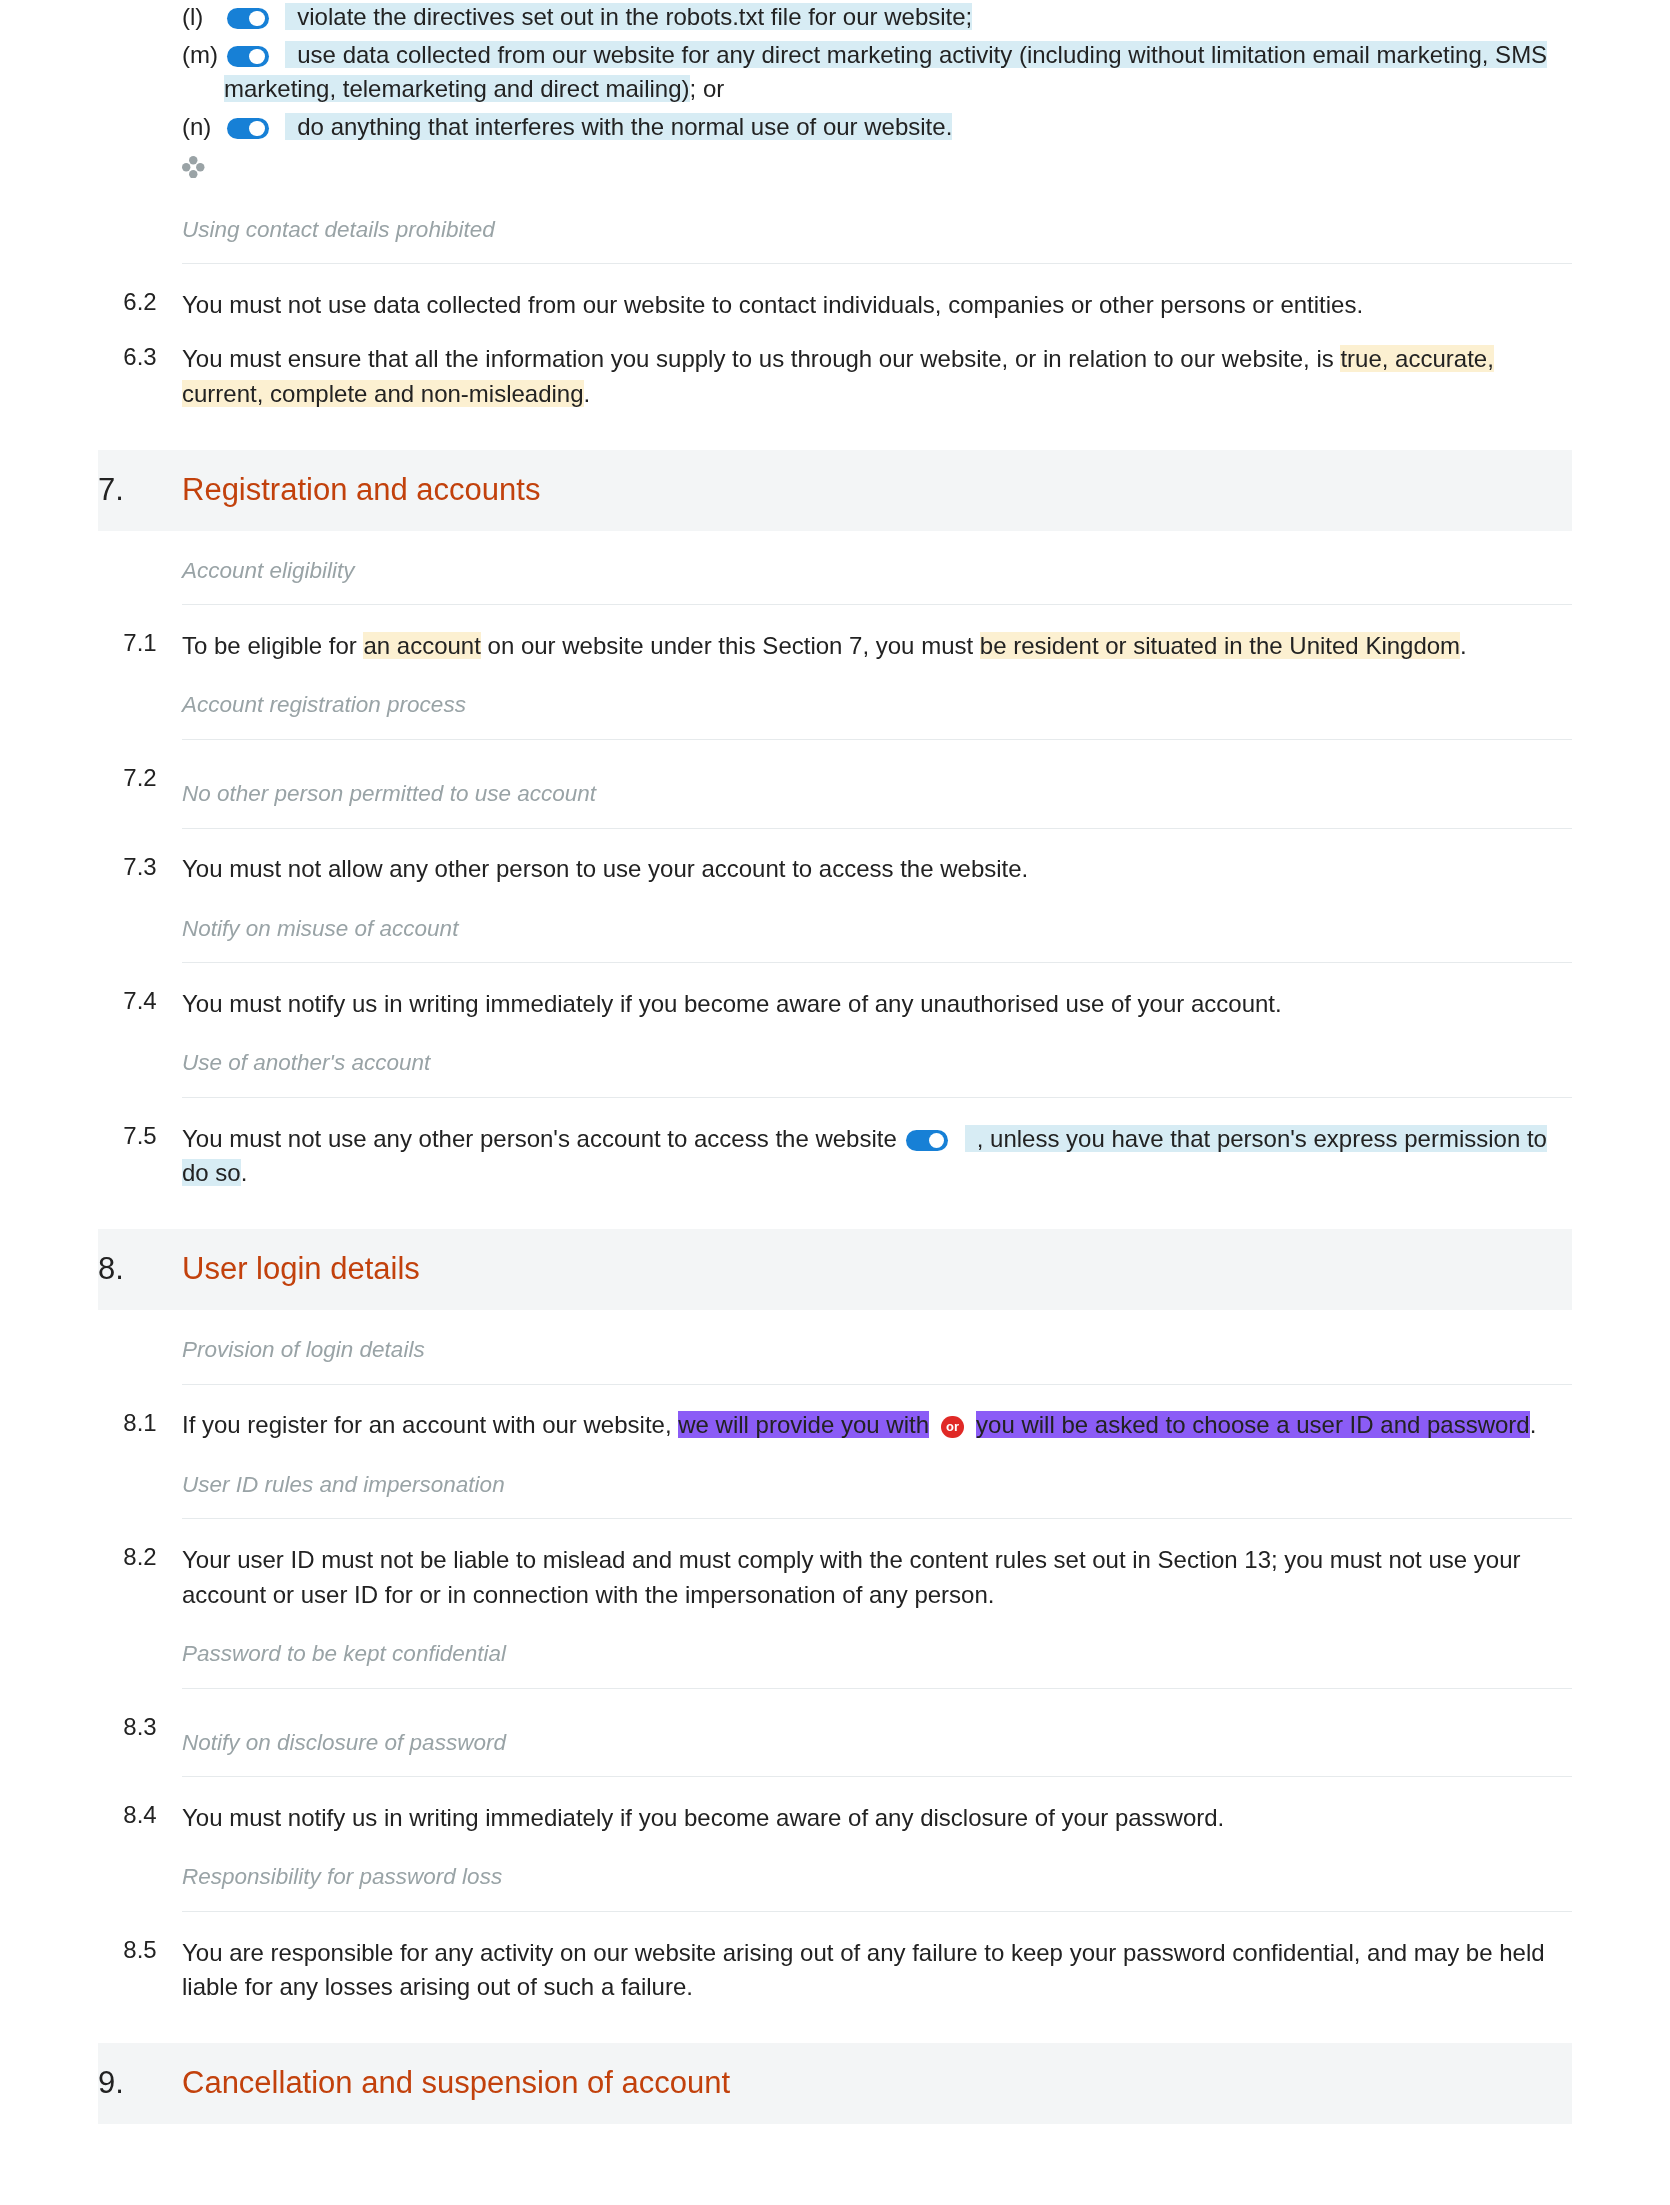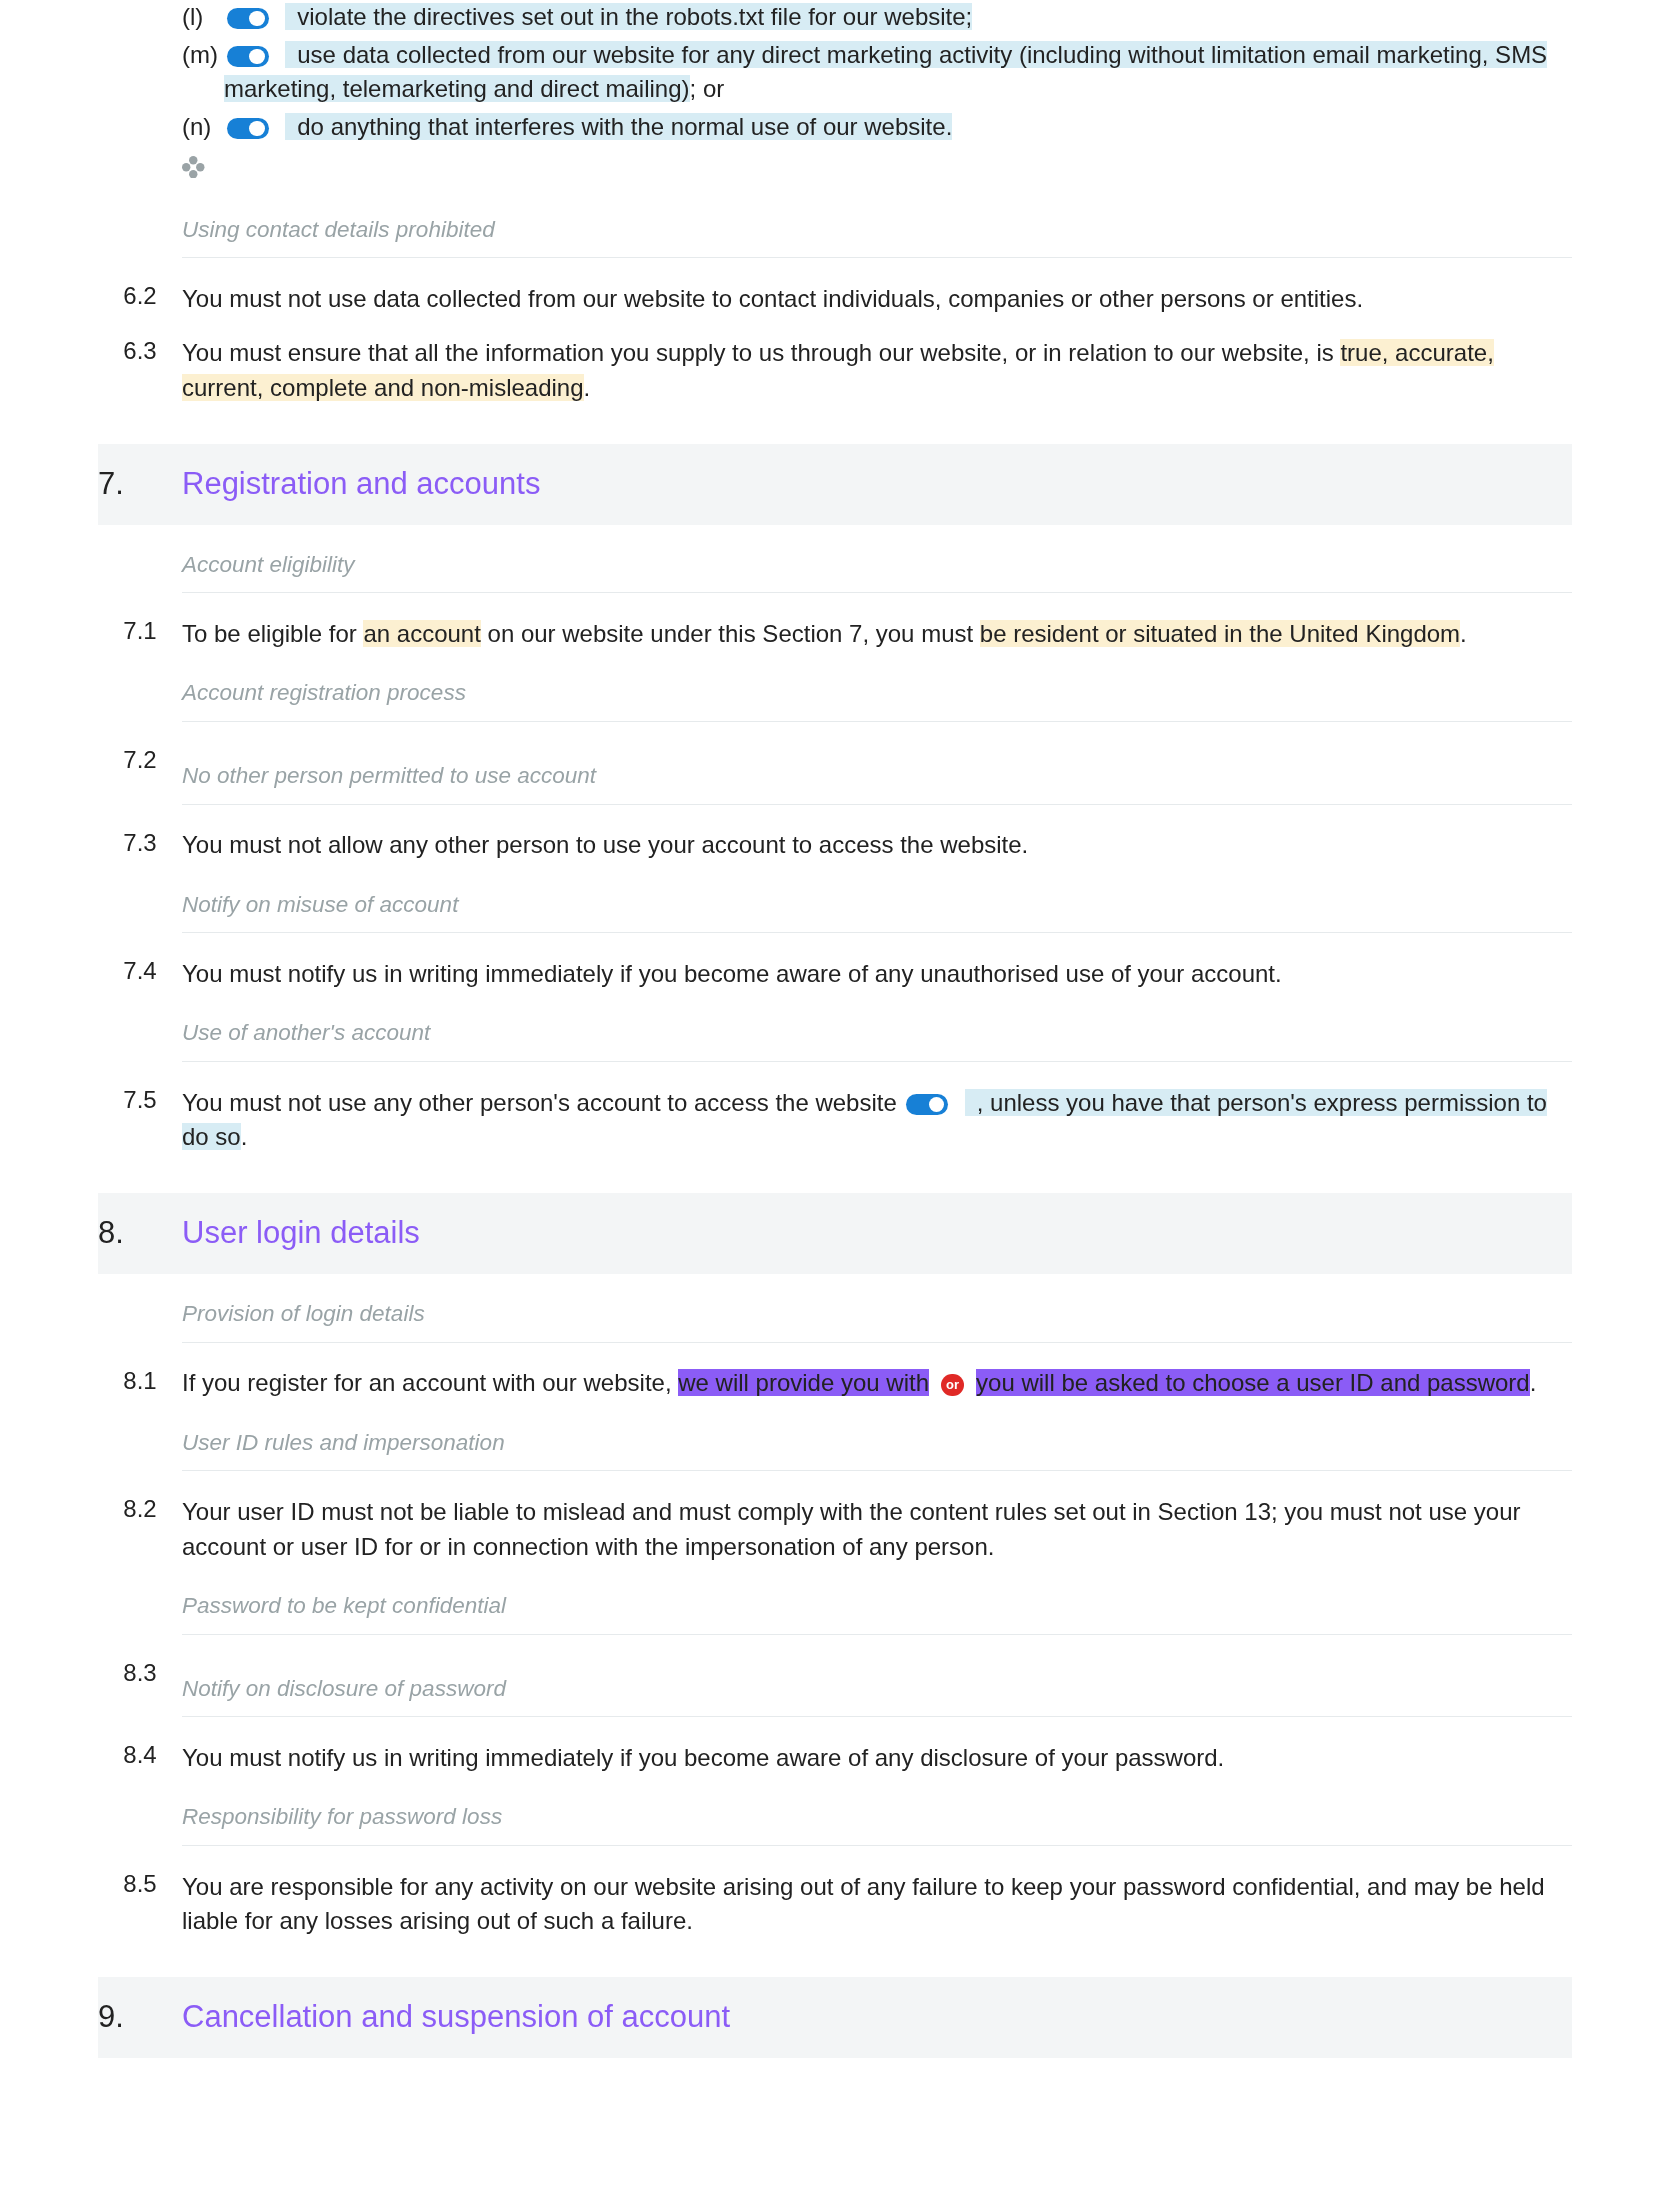--- a/index.html
+++ b/index.html
@@ -9,25 +9,25 @@
   .num{width:84px;flex-shrink:0;text-align:center;}
   .body{flex:1;}
   .subrow{display:flex;align-items:flex-start;margin:0 0 2.8px 0;}
   .letter{width:42px;flex-shrink:0;}
   .subbody{flex:1;}
   .hl-blue{background:#d7ecf4;padding-left:12px;}
   .hl-yellow{background:#fcf0d1;}
   .hl-pink{background:#8b5cf6;}
   .toggle{display:inline-block;vertical-align:middle;width:42px;height:21px;border-radius:10.5px;background:#1780d6;position:relative;margin:0 9.8px 0 2.8px;}
   .toggle::after{content:"";position:absolute;width:15.4px;height:15.4px;border-radius:50%;background:#fff;top:2.8px;right:4.2px;}
-  .hint{color:#99a3a6;font-style:italic;font-size:22.5px;border-bottom:0.7px solid #e6eaec;padding:17px 0 11px 0;margin:0 0 12.6px 0;}
+  .hint{color:#99a3a6;font-style:italic;font-size:22.5px;border-bottom:0.7px solid #e6eaec;padding:17px 0 17px 0;margin:0 0 12.6px 0;}
   .body > .hint{margin-left:0;}
   .sectionhead{background:#f3f5f6;display:flex;align-items:center;margin:29.5px 0 7px 0;padding:18px 0 18px 0;}
   .sectionhead .snum{width:84px;flex-shrink:0;font-size:31px;color:#222;padding-left:0;}
-  .sectionhead .stitle{font-size:31px;color:#8b5cf6;}
+  .sectionhead .stitle{font-size:31px;color:#c2410c;}
   .or-pill{display:inline-flex;align-items:center;justify-content:center;width:22.5px;height:22.5px;border-radius:50%;background:#e02926;color:#fff;font-size:13px;font-weight:600;vertical-align:middle;margin:0 5.6px;}
   .plusicon{width:22.5px;height:22.5px;display:inline-block;position:relative;margin:8.4px 0 8.4px 0;}
   .plusicon::before,.plusicon::after{content:"";position:absolute;left:50%;top:50%;transform:translate(-50%,-50%);}
   .plusicon svg{width:22.5px;height:22.5px;display:block;}
   .body p{margin:2.8px 0 8.4px 0;}
   .sublist{padding-left:0;}
 </style>
 </head>
 <body>
 

